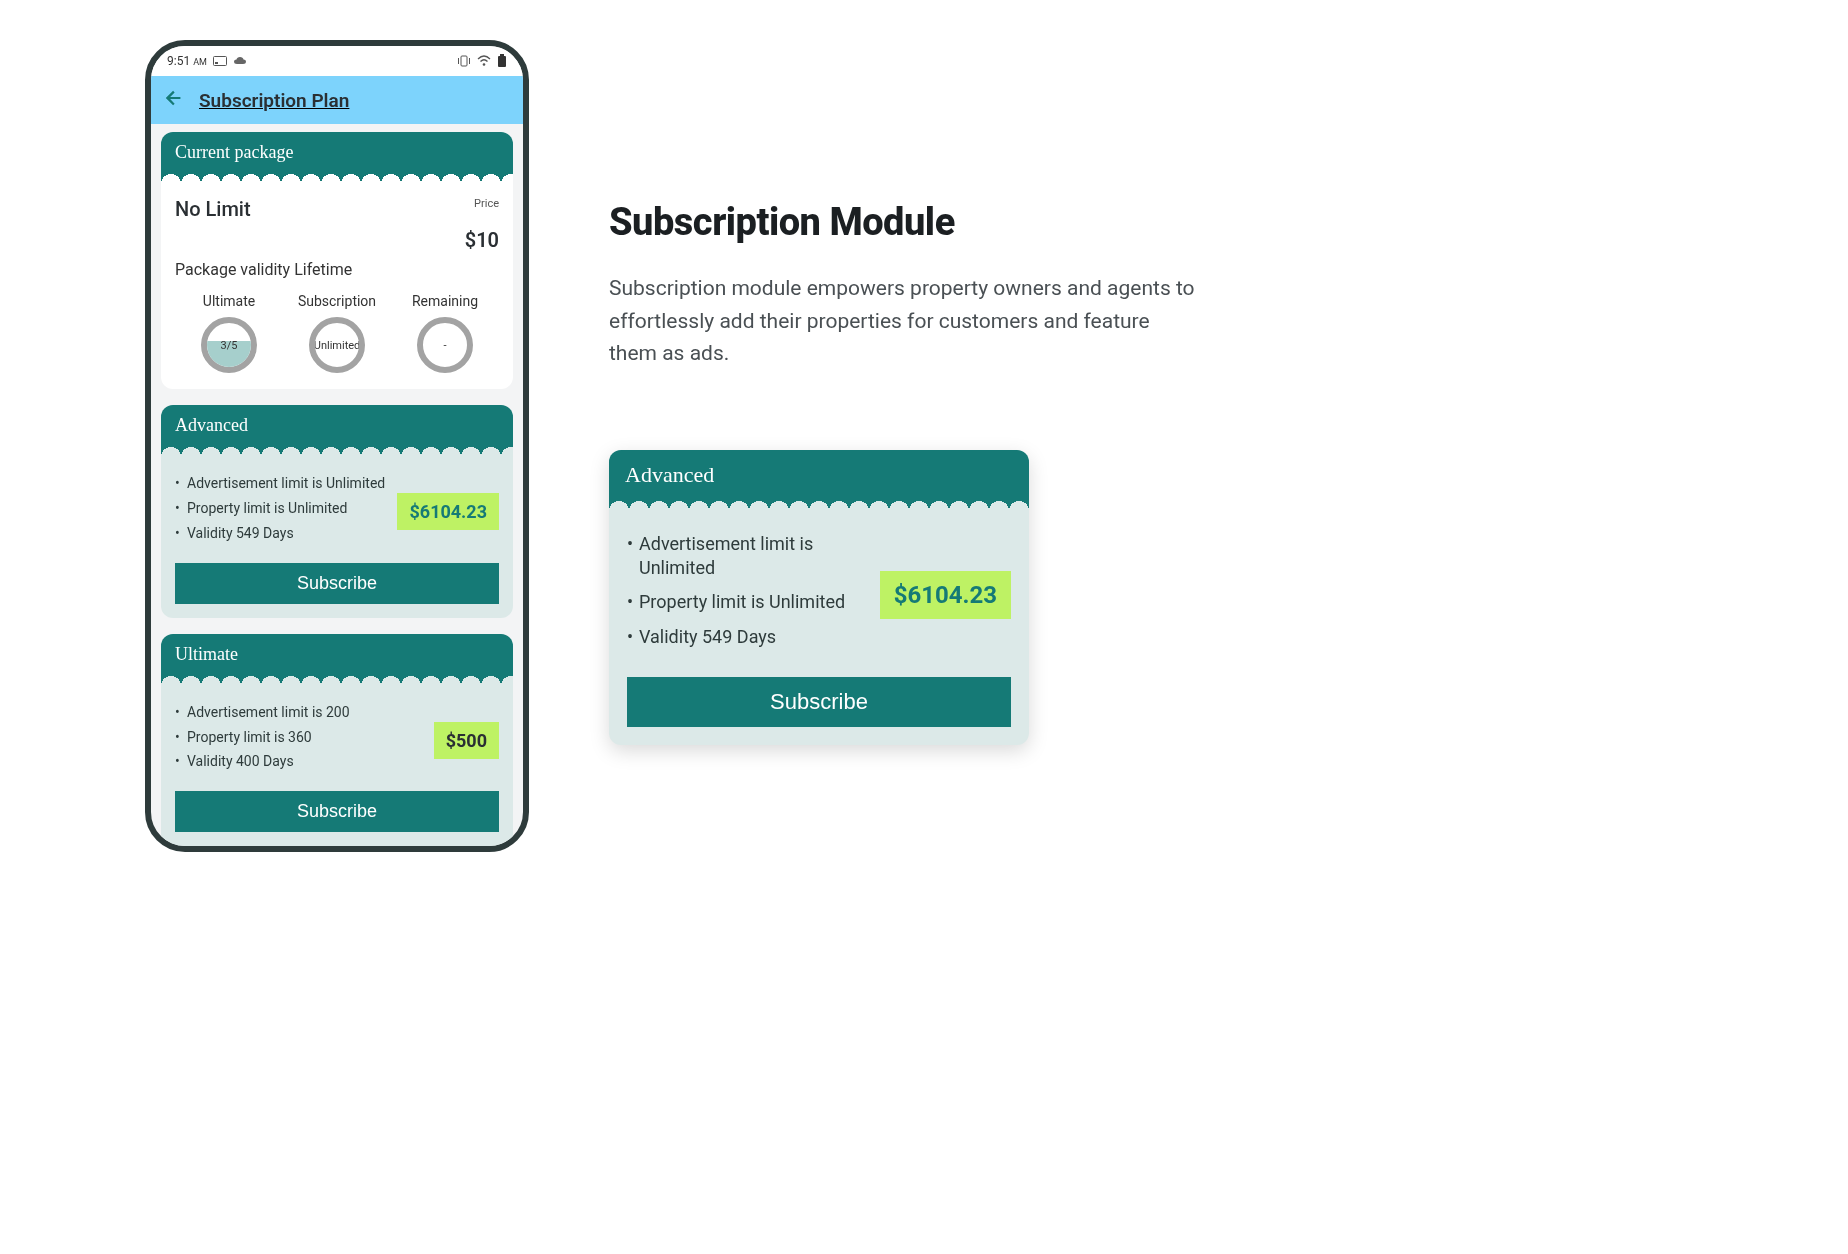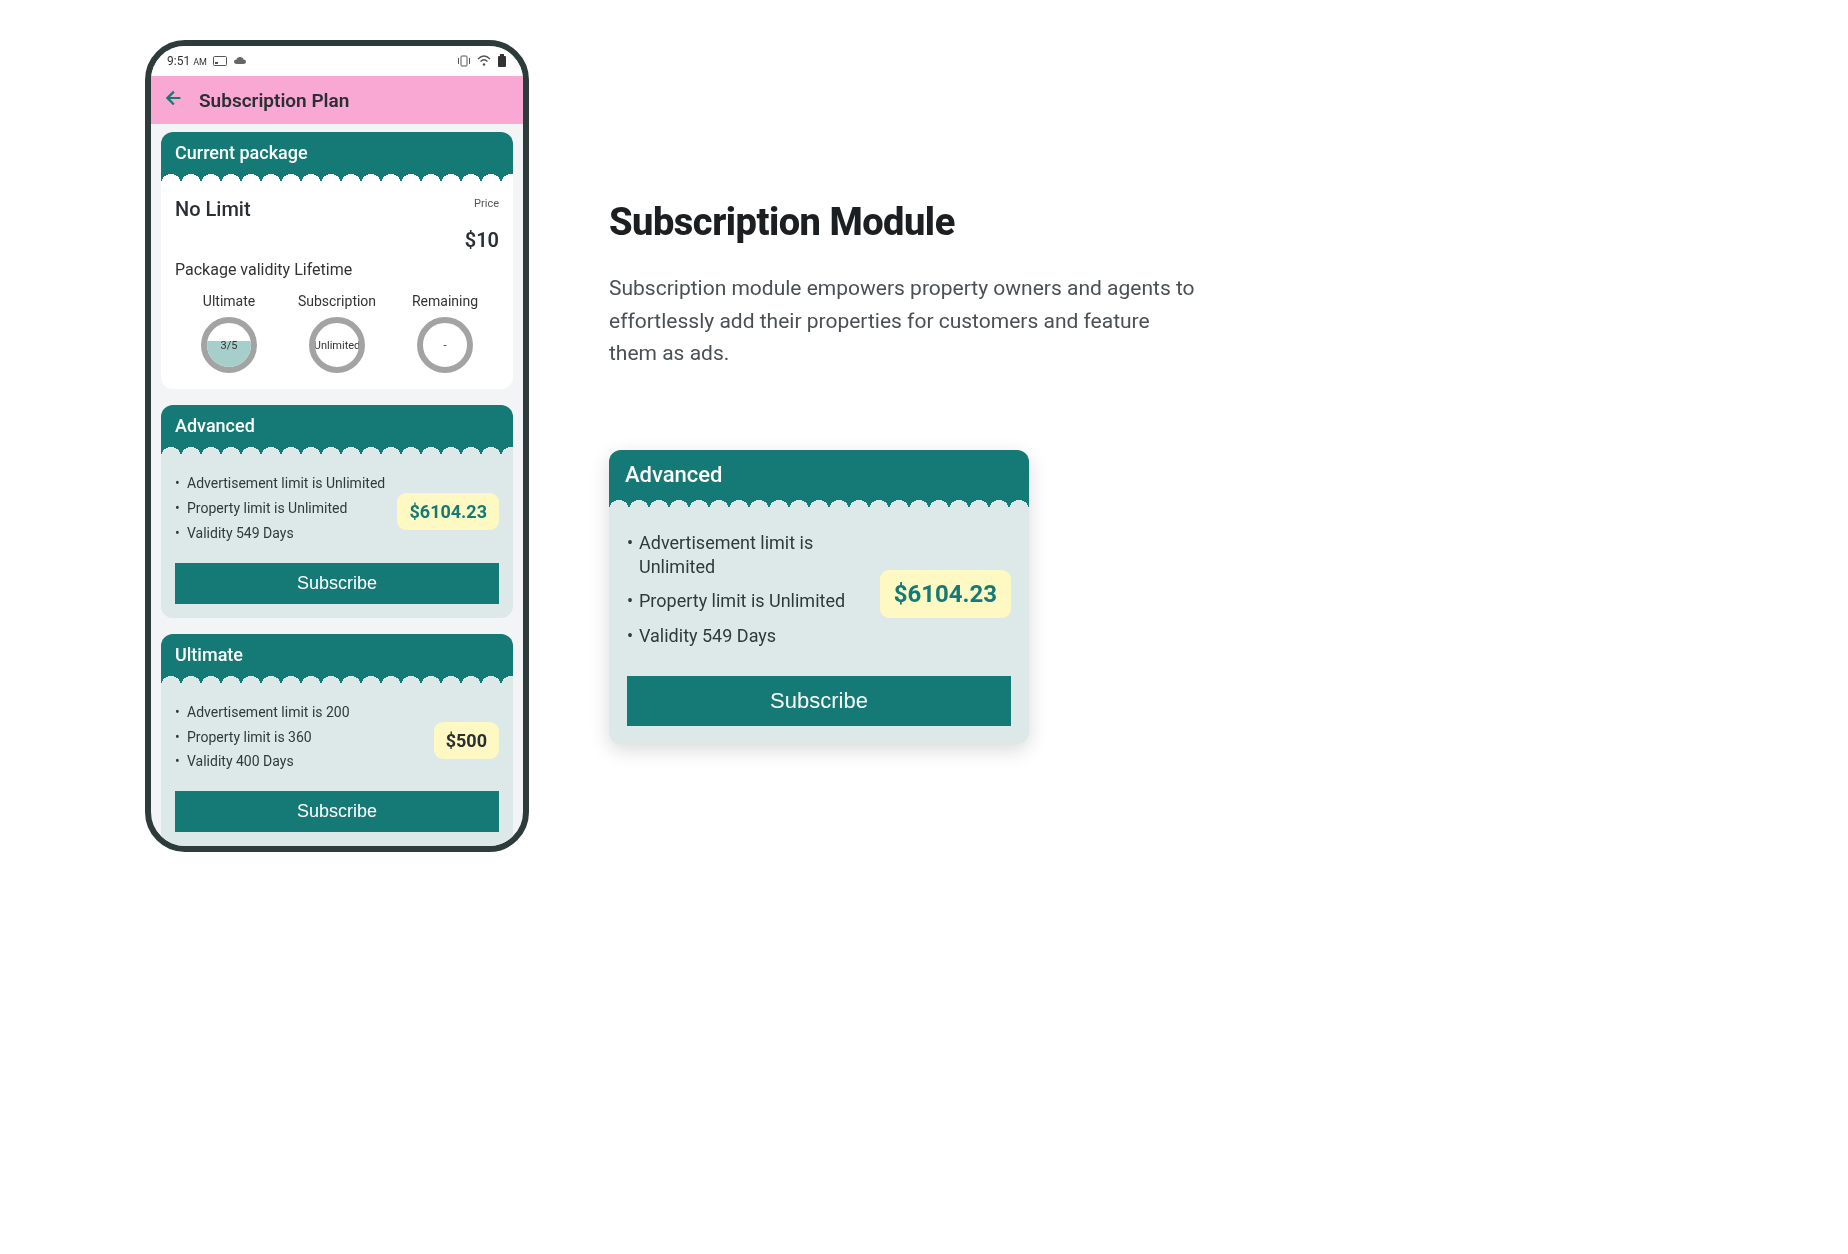--- a/index.html
+++ b/index.html
@@ -37,25 +37,26 @@
   align-items: center;
   justify-content: space-between;
   padding: 0 16px;
   font-size: 12px;
   color: #333;
 }
 .statusbar .left, .statusbar .right { display: flex; align-items: center; gap: 6px; }
 .status-icon { display: inline-flex; align-items: center; }
 .appbar {
   height: 48px;
-  background: #f9a8d4;
+  background: #7dd3fc;
   display: flex;
   align-items: center;
   padding: 0 12px;
   gap: 14px;
+  text-decoration: underline;
 }
 .back-arrow { color: #157a76; cursor: pointer; }
 .appbar-title { font-size: 19px; font-weight: 600; color: #2a2f33; }
 .phone-content {
   padding: 8px 10px 0 10px;
   height: calc(100% - 78px);
   overflow: hidden;
 }
 .card {
   background: #fff;
@@ -65,20 +66,21 @@
 }
 .card.tinted { background: #dce9e8; }
 .card.detached { box-shadow: 0 6px 20px rgba(0,0,0,0.15); }
 .card-header {
   background: #157a76;
   color: #fff;
   font-size: 18px;
   font-weight: 500;
   padding: 10px 14px 8px 14px;
   position: relative;
+  font-family: Liberation Serif, serif;
 }
 .card-header.big { font-size: 22px; padding: 12px 16px 10px 16px; }
 .scallop {
   height: 12px;
   background: #157a76;
   position: relative;
 }
 .scallop::after {
   content: "";
   position: absolute;
@@ -116,22 +118,22 @@
   z-index: 0;
 }
 .circle .val { position: relative; z-index: 1; }
 .plan-body { display: flex; align-items: center; gap: 10px; padding: 18px 14px 14px 14px; }
 .plan-body.big { padding: 22px 18px 18px 18px; }
 .plan-list { flex: 1; list-style: none; }
 .plan-list li { font-size: 14px; color: #2e3b3b; margin-bottom: 6px; padding-left: 12px; position: relative; line-height: 1.35; }
 .plan-list.big li { font-size: 18px; margin-bottom: 10px; }
 .plan-list li::before { content: "•"; position: absolute; left: 0; top: 0; }
 .price-pill {
-  background: #fef9c3;
-  border-radius: 9px;
+  background: #bef264;
+  border-radius: 0;
   padding: 8px 12px;
   font-weight: 700;
   color: #157a76;
   font-size: 18px;
   white-space: nowrap;
 }
 .price-pill.big { font-size: 24px; padding: 10px 14px; }
 .price-pill.dark { color: #2a2f33; }
 .subscribe-btn {
   display: block;

